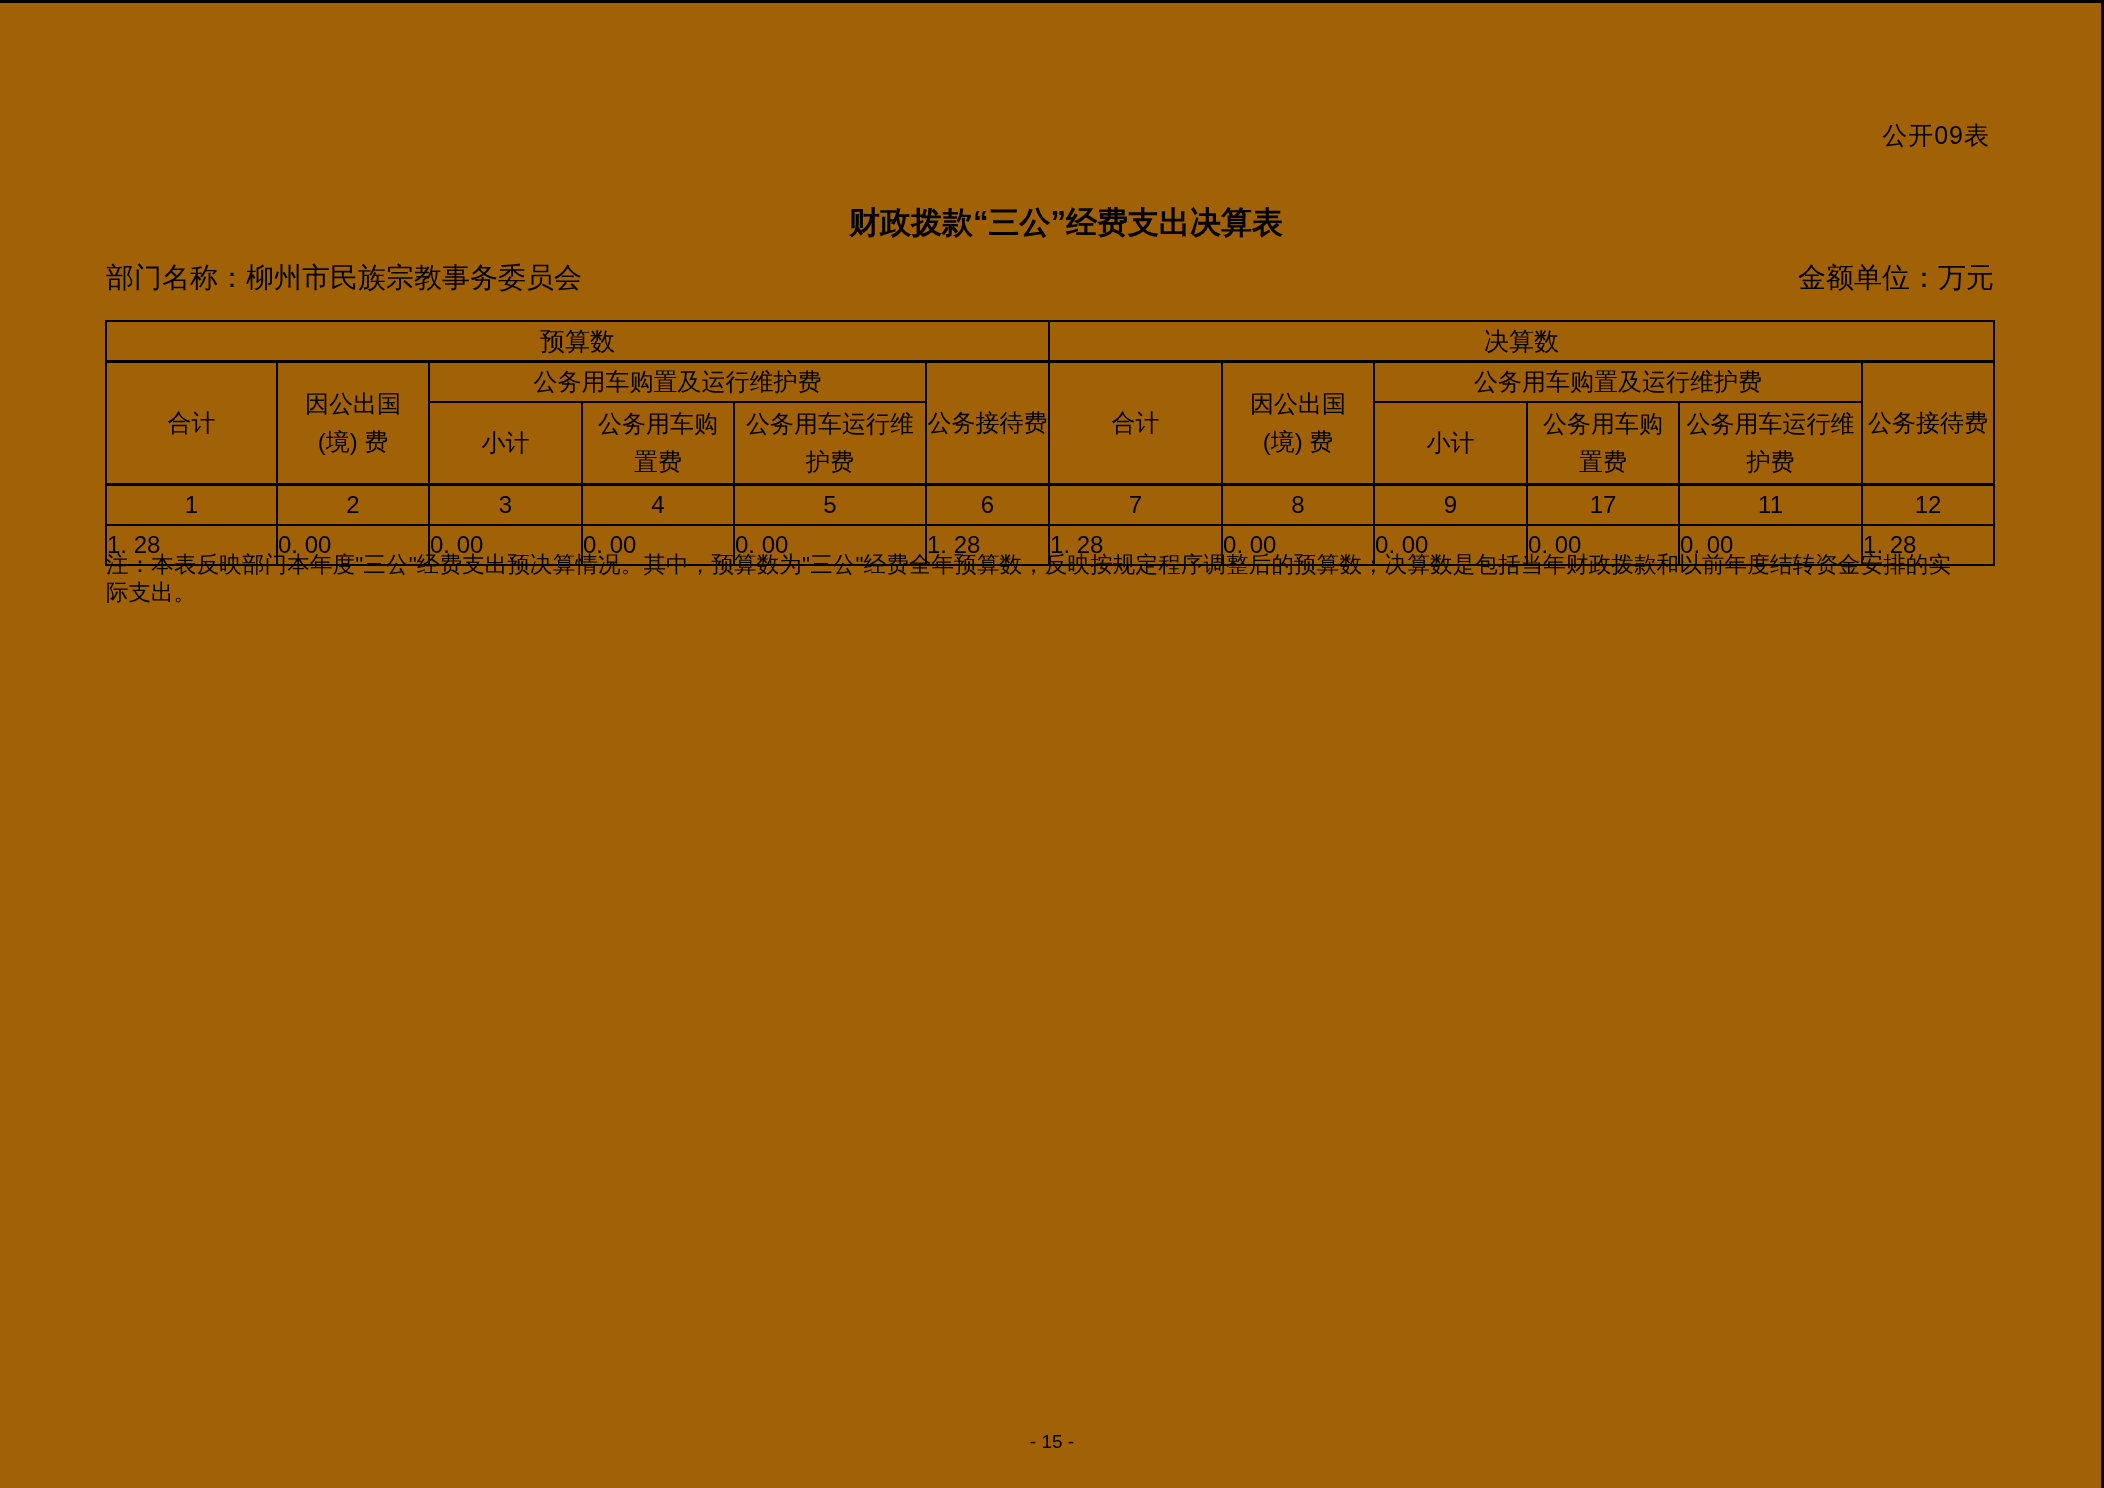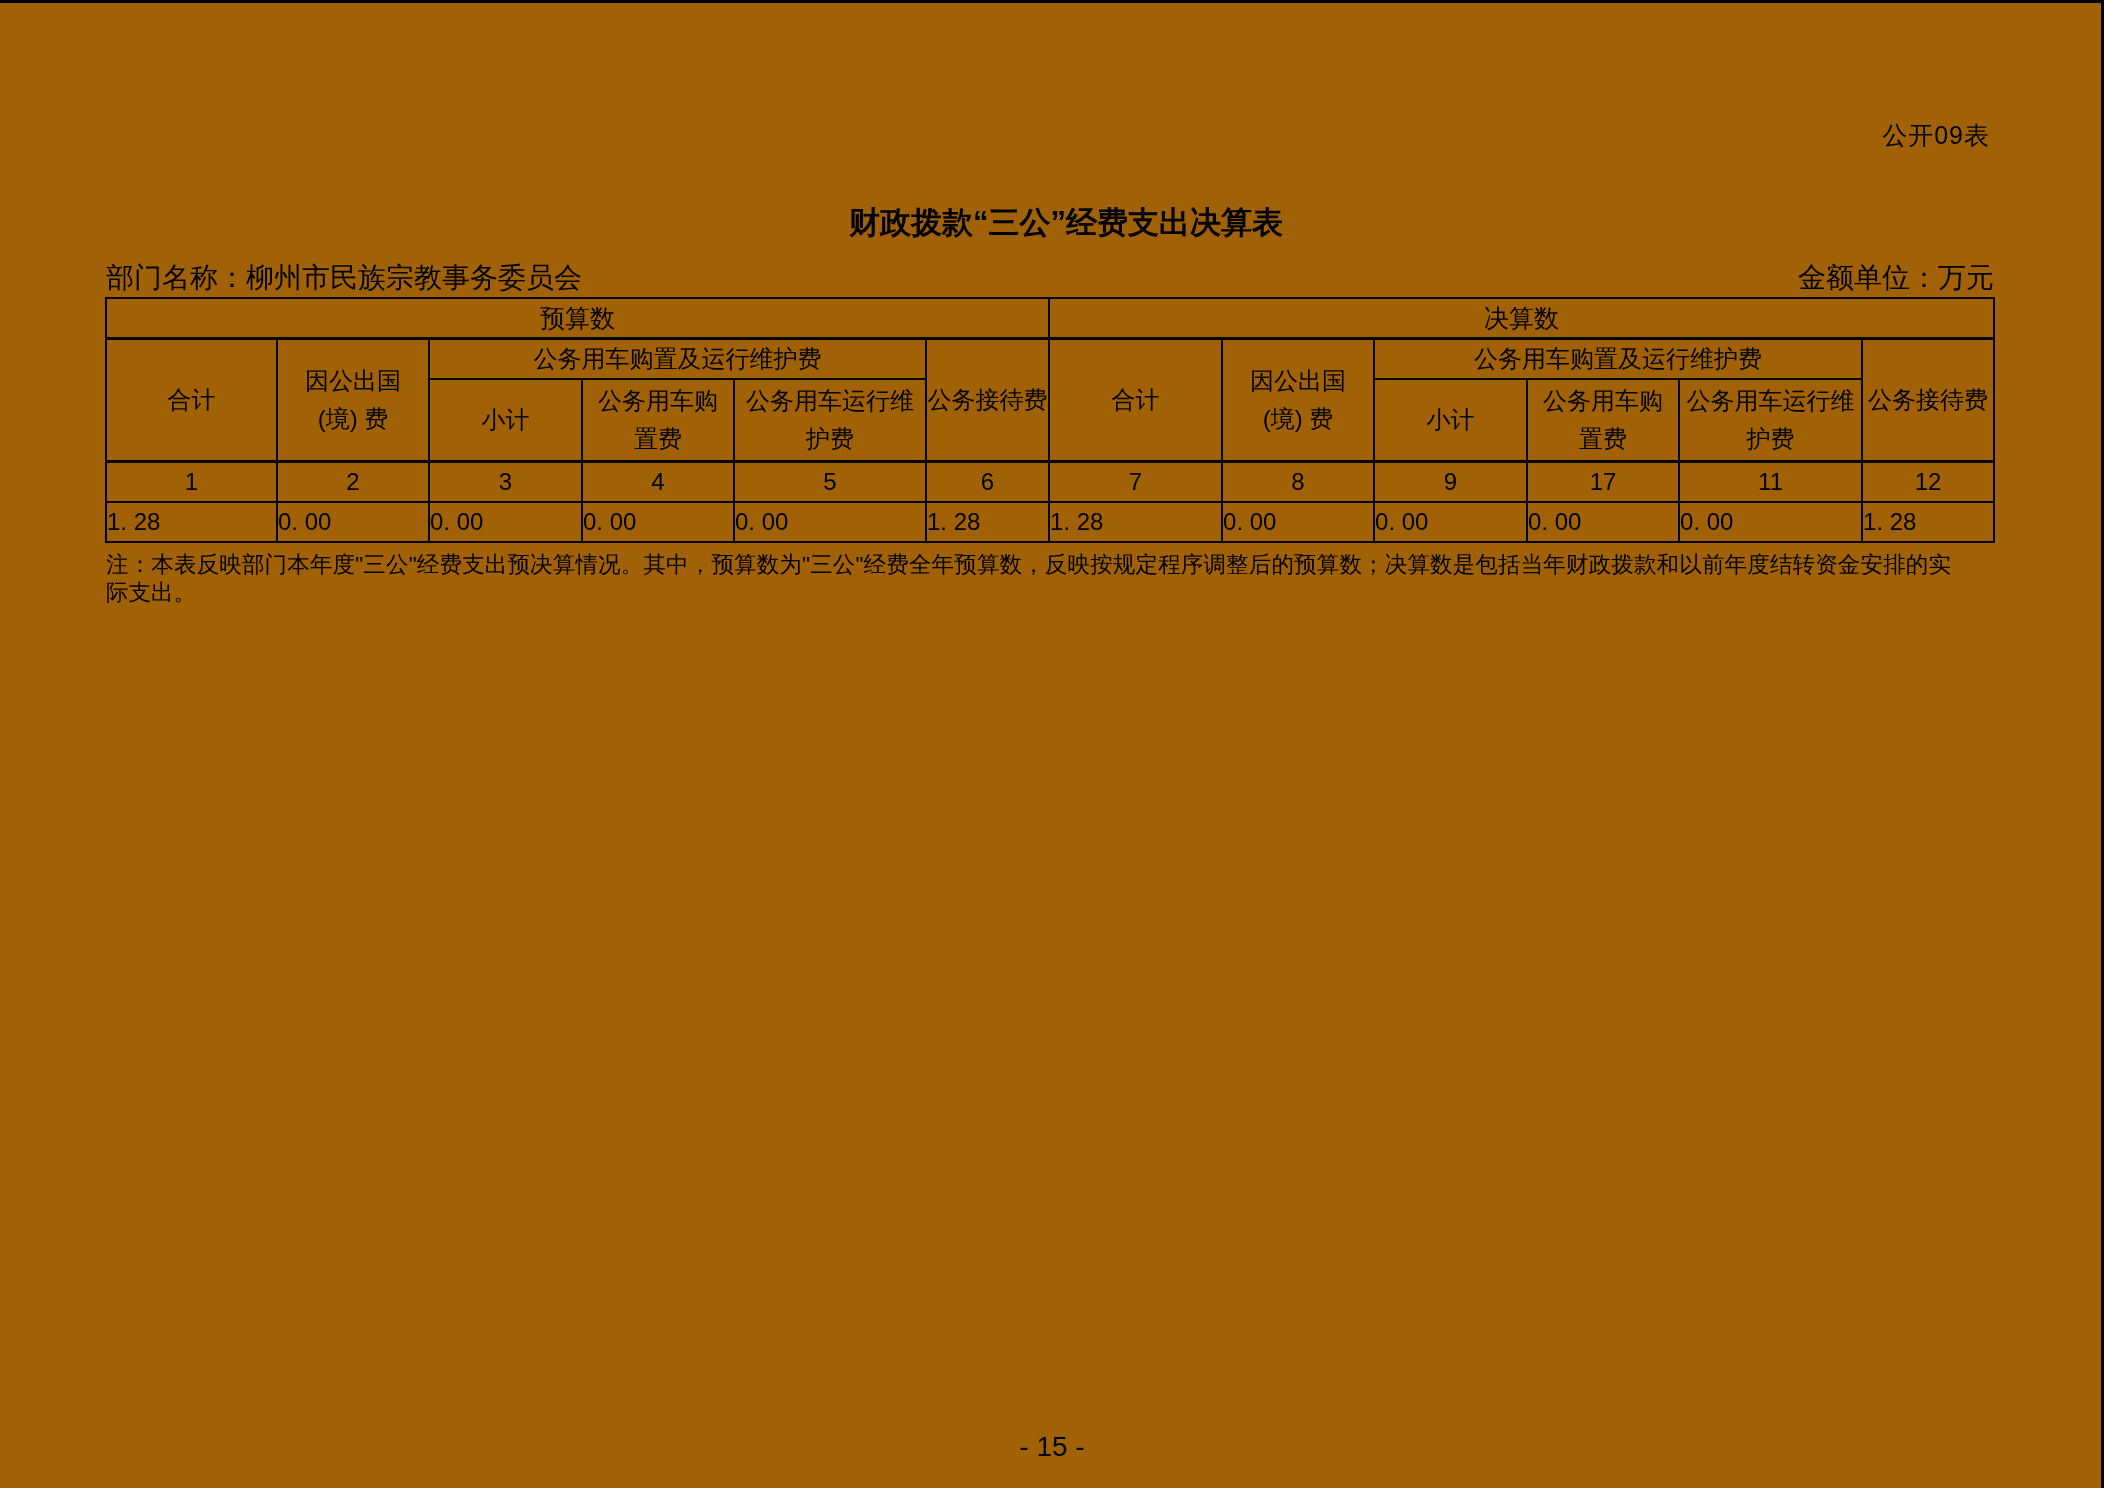--- a/index.html
+++ b/index.html
@@ -25,21 +25,21 @@
     position:absolute; top:183px; left:106px; width:1888px;
     margin:16px; text-align:center;
     font-size:31px; font-weight:bold;
   }
   .meta-row {
     position:absolute; top:256px; left:106px; width:1888px;
     display:flex; justify-content:space-between;
     font-size:28px;
   }
   table.expense {
-    position:absolute; top:294px; left:105px;
+    position:absolute; top:317px; left:105px;
     border-collapse:collapse; table-layout:fixed;
     width:1888px;
   }
   table.expense td {
     border:2px solid #000;
     padding:0;
     text-align:center; vertical-align:middle;
     font-size:24px; line-height:38px;
     white-space:pre-line;
     overflow:hidden;
@@ -53,21 +53,21 @@
   tr.r5 { height:40px; }
   tr.r5 td { text-align:left; padding-right:20px; }
   .note {
     position:absolute; top:548px; left:106px; width:1845px;
     margin:0;
     font-size:22.5px; line-height:28px;
     text-align:justify;
   }
   .page-number {
     position:absolute; top:1428px; left:0; width:2104px;
-    text-align:center; font-size:28px;
+    text-align:center; font-size:19px;
   }
 </style>
 </head>
 <body>
 
 <div class="page">
 
   <div class="form-code">公开09表</div>
 
   <h1 class="doc-title">财政拨款“三公”经费支出决算表</h1>

